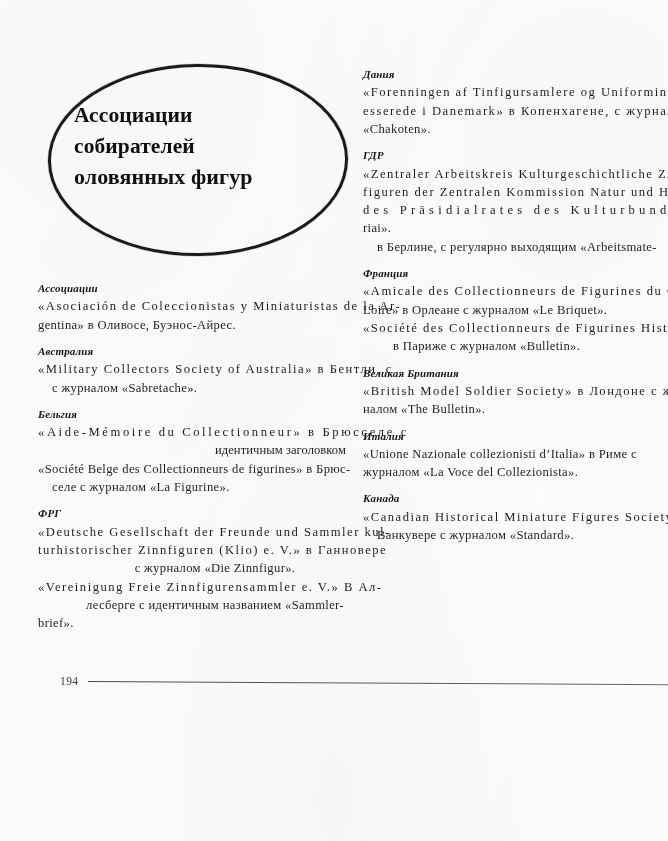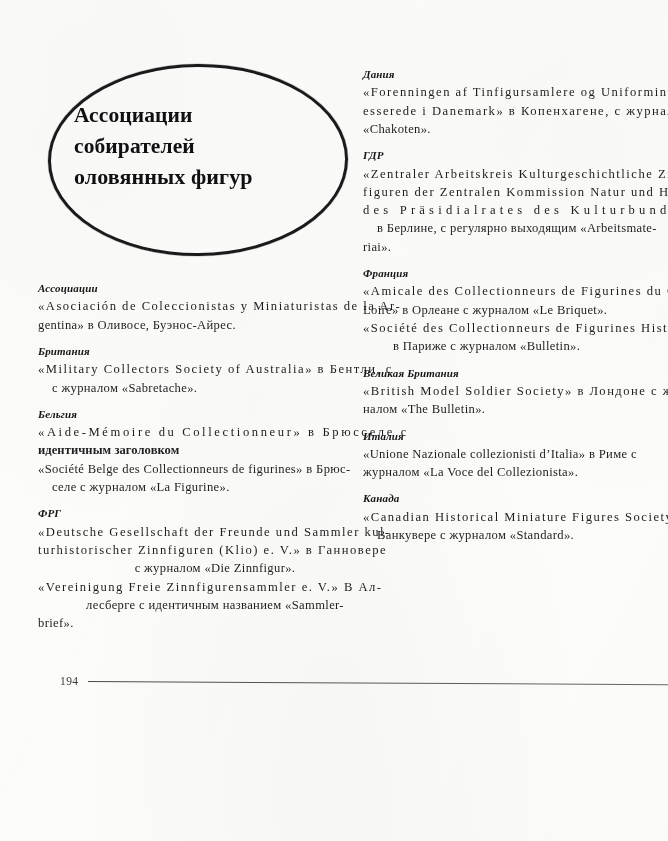--- a/index.html
+++ b/index.html
@@ -101,21 +101,21 @@
   .ln {
     display: block;
     white-space: nowrap;
   }
   
   .lat  { letter-spacing: 0.35px; }
   .latj { letter-spacing: 1.5px; }
   .latw { letter-spacing: 2.6px; }
   .latx { letter-spacing: 4.2px; }
   
-  .cyr  { font-weight: 700; letter-spacing: 0.05px; }
+  .cyr  { font-weight: 400; letter-spacing: 0.05px; text-align: right; }
   .ind1 { padding-left: 14px; }
   .ind2 { padding-left: 30px; }
   .ind3 { padding-left: 46px; text-align: center; }
   .gap-sm { height: 6px; }
 
   
   #footer {
     position: absolute;
     left: 0;
     top: 672px;
@@ -161,21 +161,21 @@
     <div id="left-entries" style="position:absolute; left:0; top:281px; width:308px;">
         <div class="entry">
           <div class="country">Ассоциации</div>
           <div class="body-lines">
             <span class="ln latj">«Asociación de Coleccionistas y Miniaturistas de la Ar-</span>
             <span class="ln lat">gentina» в Оливосе, Буэнос-Айрес.</span>
           </div>
         </div>
         <div class="gap-sm"></div>
         <div class="entry">
-          <div class="country">Британия</div>
+          <div class="country">Австралия</div>
           <div class="body-lines">
             <span class="ln latj">«Military Collectors Society of Australia» в Бентли, с</span>
             <span class="ln lat ind1">с журналом   «Sabretache».</span>
           </div>
         </div>
         <div class="gap-sm"></div>
         <div class="entry">
           <div class="country">Бельгия</div>
           <div class="body-lines">
             <span class="ln latw">«Aide-Mémoire du Collectionneur»   в Брюсселе с</span>
@@ -210,22 +210,22 @@
             <span class="ln lat">«Chakoten».</span>
           </div>
         </div>
         <div class="gap-sm"></div>
         <div class="entry">
           <div class="country">ГДР</div>
           <div class="body-lines">
             <span class="ln latj">«Zentraler Arbeitskreis Kulturgeschichtliche Zinn-</span>
             <span class="ln latj">figuren der Zentralen Kommission Natur und Heimat</span>
             <span class="ln latx">des Präsidialrates des Kulturbundes der DDR»</span>
+            <span class="ln lat">riai».</span>
             <span class="ln lat ind1">в Берлине, с регулярно выходящим  «Arbeitsmate-</span>
-            <span class="ln lat">riai».</span>
           </div>
         </div>
         <div class="gap-sm"></div>
         <div class="entry">
           <div class="country">Франция</div>
           <div class="body-lines">
             <span class="ln latj">«Amicale des Collectionneurs de Figurines du Centre-</span>
             <span class="ln lat">Loire»  в Орлеане с журналом  «Le Briquet».</span>
             <span class="ln latj">«Société des Collectionneurs de Figurines Historiques»</span>
             <span class="ln lat ind2">в Париже с журналом   «Bulletin».</span>

